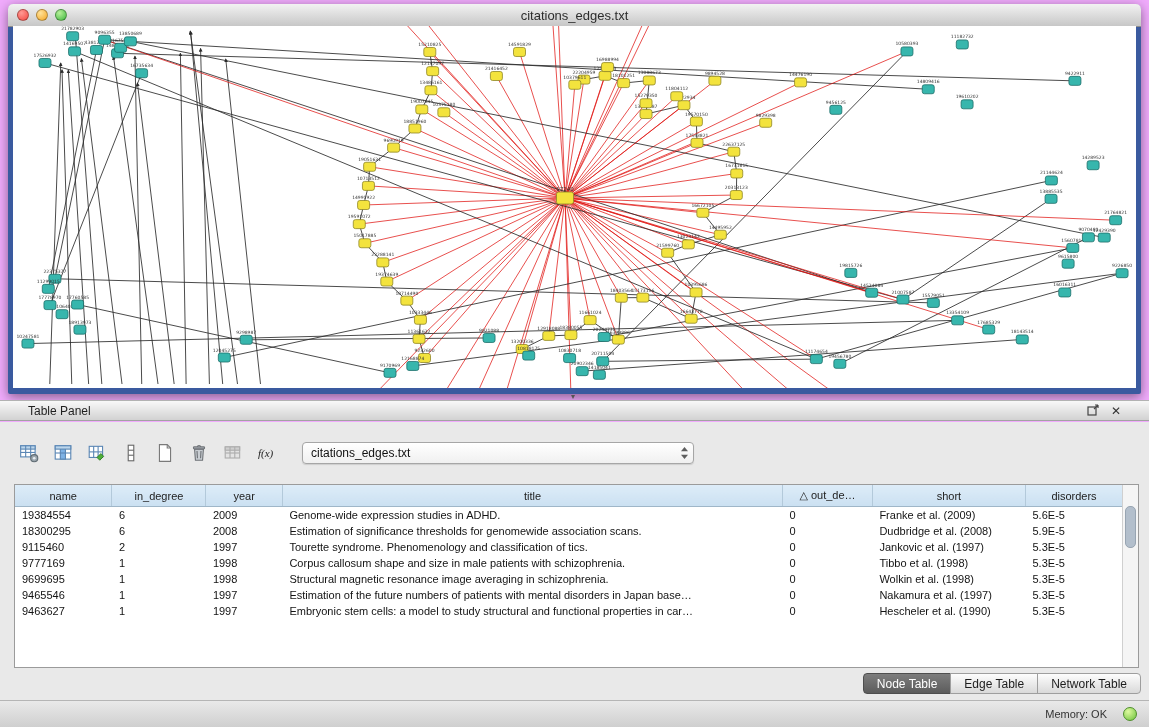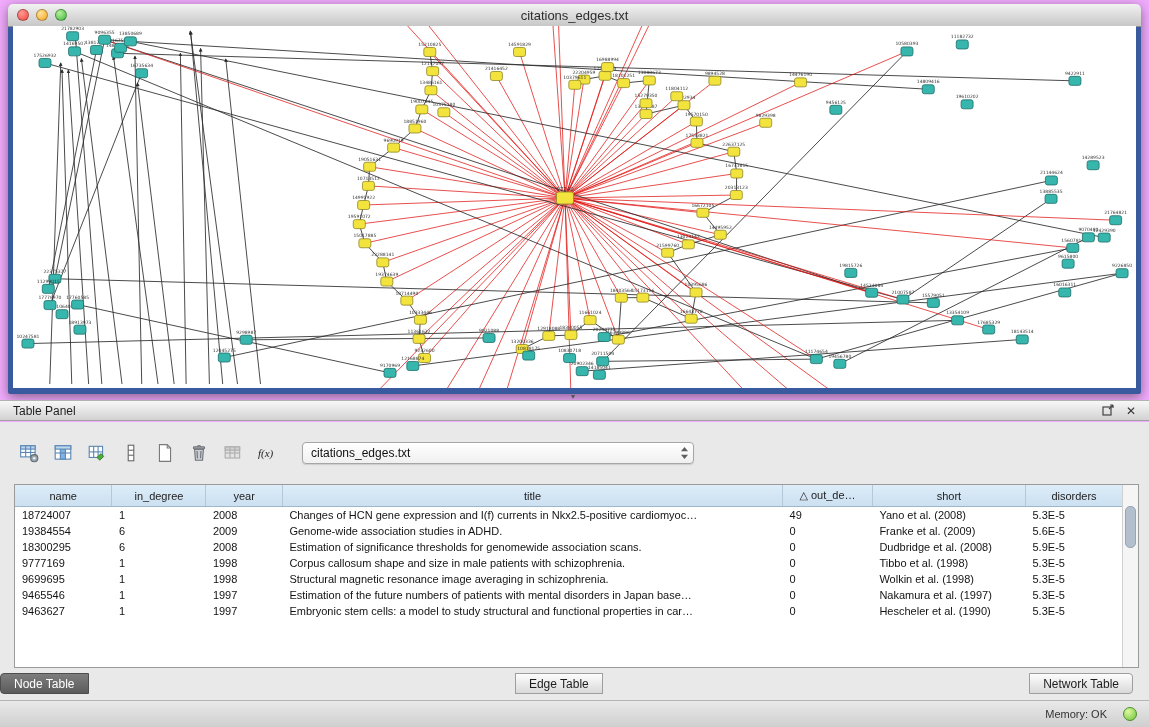--- a/index.html
+++ b/index.html
@@ -20,21 +20,21 @@
   .wtitle{flex:1;text-align:center;font-size:13px;color:#2d2d2d;}
   .canvas-frame{position:absolute;left:5px;right:5px;top:22px;bottom:6px;background:#fff;overflow:hidden;}
   .canvas-frame svg{position:absolute;left:0;top:0;width:100%;height:100%;}
 
   .splitter-handle{position:absolute;top:394px;left:566px;width:14px;height:7px;
     color:#555;font-size:8px;line-height:6px;text-align:center;cursor:row-resize;}
 
   
   .panel-header{position:absolute;top:400px;left:0;width:100%;height:21px;box-sizing:border-box;
     background:linear-gradient(#f8f8f8,#d2d2d2);border-top:1px solid #b2b2b2;border-bottom:1px solid #a2a2a2;
-    display:flex;align-items:center;padding:0 13px;font-size:12px;color:#1f1f1f;}
+    display:flex;align-items:center;padding:0 28px;font-size:12px;color:#1f1f1f;}
   .panel-actions{margin-left:auto;display:flex;gap:12px;align-items:center;}
   .panel-actions .act{cursor:pointer;color:#333;font-size:12px;line-height:12px;background:none;border:none;padding:0;}
 
   .panel-body{position:absolute;top:422px;left:0;width:100%;height:278px;background:#e9e9e9;}
 
   .toolbar{position:absolute;top:16px;left:14px;height:30px;display:flex;align-items:center;gap:4px;}
   .tbtn{width:30px;height:28px;background:none;border:none;padding:2px;display:flex;
     align-items:center;justify-content:center;cursor:pointer;}
   .combo{margin-left:16px;width:392px;height:22px;box-sizing:border-box;
     background:linear-gradient(#ffffff,#f0f0f0);border:1px solid #a6a6a6;border-radius:4px;
@@ -45,21 +45,21 @@
   .table-wrap{position:absolute;top:62px;left:14px;right:10px;bottom:32px;background:#fff;
     border:1px solid #9b9b9b;overflow:hidden;}
   table.grid{border-collapse:collapse;table-layout:fixed;width:calc(100% - 15px);font-size:11px;}
   table.grid th{height:19px;font-weight:normal;text-align:center;color:#222;
     background:linear-gradient(#ddecf8,#cbe0f1);border-right:1px solid #b3c9da;border-bottom:1px solid #9fb6c8;
     white-space:nowrap;overflow:hidden;}
   table.grid td{height:16px;padding:0 7px;white-space:nowrap;overflow:hidden;text-overflow:ellipsis;color:#131313;}
   .vscroll{position:absolute;top:0;right:0;bottom:0;width:15px;background:#f5f5f5;border-left:1px solid #d0d0d0;}
   .vthumb{position:absolute;top:21px;left:2px;width:9px;height:40px;border-radius:5px;background:#b3bfcc;border:1px solid #98a5b2;}
 
-  .tabs-row{position:absolute;bottom:6px;left:0;right:16px;display:flex;justify-content:space-between;}
+  .tabs-row{position:absolute;bottom:6px;left:0;right:8px;display:flex;justify-content:flex-end;}
   .tab{height:21px;padding:0 13px;font-size:12px;display:flex;align-items:center;cursor:pointer;
     background:linear-gradient(#fdfdfd,#d9d9d9);border:1px solid #9e9e9e;color:#1d1d1d;margin-left:-1px;
     font-family:"Liberation Sans",sans-serif;}
   .tab:first-child{border-radius:4px 0 0 4px;margin-left:0;}
   .tab:last-child{border-radius:0 4px 4px 0;}
   .tab.selected{background:linear-gradient(#7d7d7d,#5c5c5c);color:#fff;border-color:#4e4e4e;}
 
   .status-bar{position:absolute;bottom:0;left:0;width:100%;height:27px;box-sizing:border-box;
     background:linear-gradient(#e9e9e9,#cfcfcf);border-top:1px solid #b5b5b5;
     display:flex;align-items:center;justify-content:flex-end;gap:16px;padding:0 12px;font-size:11px;color:#333;}
@@ -775,45 +775,45 @@
               <th>in_degree</th>
               <th>year</th>
               <th>title</th>
               <th>△ out_de…</th>
               <th>short</th>
               <th>disorders</th>
             </tr>
           </thead>
         <tbody id="table-body">
             <tr>
-              <td>18724007</td>
-              <td>1</td>
-              <td>2008</td>
-              <td>Changes of HCN gene expression and I(f) currents in Nkx2.5-positive cardiomyoc…</td>
-              <td>49</td>
-              <td>Yano et al. (2008)</td>
-              <td>5.3E-5</td>
-            </tr>
-            <tr>
               <td>19384554</td>
               <td>6</td>
               <td>2009</td>
-              <td>Genome-wide association studies in ADHD.</td>
+              <td>Genome-wide expression studies in ADHD.</td>
               <td>0</td>
               <td>Franke et al. (2009)</td>
               <td>5.6E-5</td>
             </tr>
             <tr>
               <td>18300295</td>
               <td>6</td>
               <td>2008</td>
               <td>Estimation of significance thresholds for genomewide association scans.</td>
               <td>0</td>
               <td>Dudbridge et al. (2008)</td>
               <td>5.9E-5</td>
+            </tr>
+            <tr>
+              <td>9115460</td>
+              <td>2</td>
+              <td>1997</td>
+              <td>Tourette syndrome. Phenomenology and classification of tics.</td>
+              <td>0</td>
+              <td>Jankovic et al. (1997)</td>
+              <td>5.3E-5</td>
             </tr>
             <tr>
               <td>9777169</td>
               <td>1</td>
               <td>1998</td>
               <td>Corpus callosum shape and size in male patients with schizophrenia.</td>
               <td>0</td>
               <td>Tibbo et al. (1998)</td>
               <td>5.3E-5</td>
             </tr>

